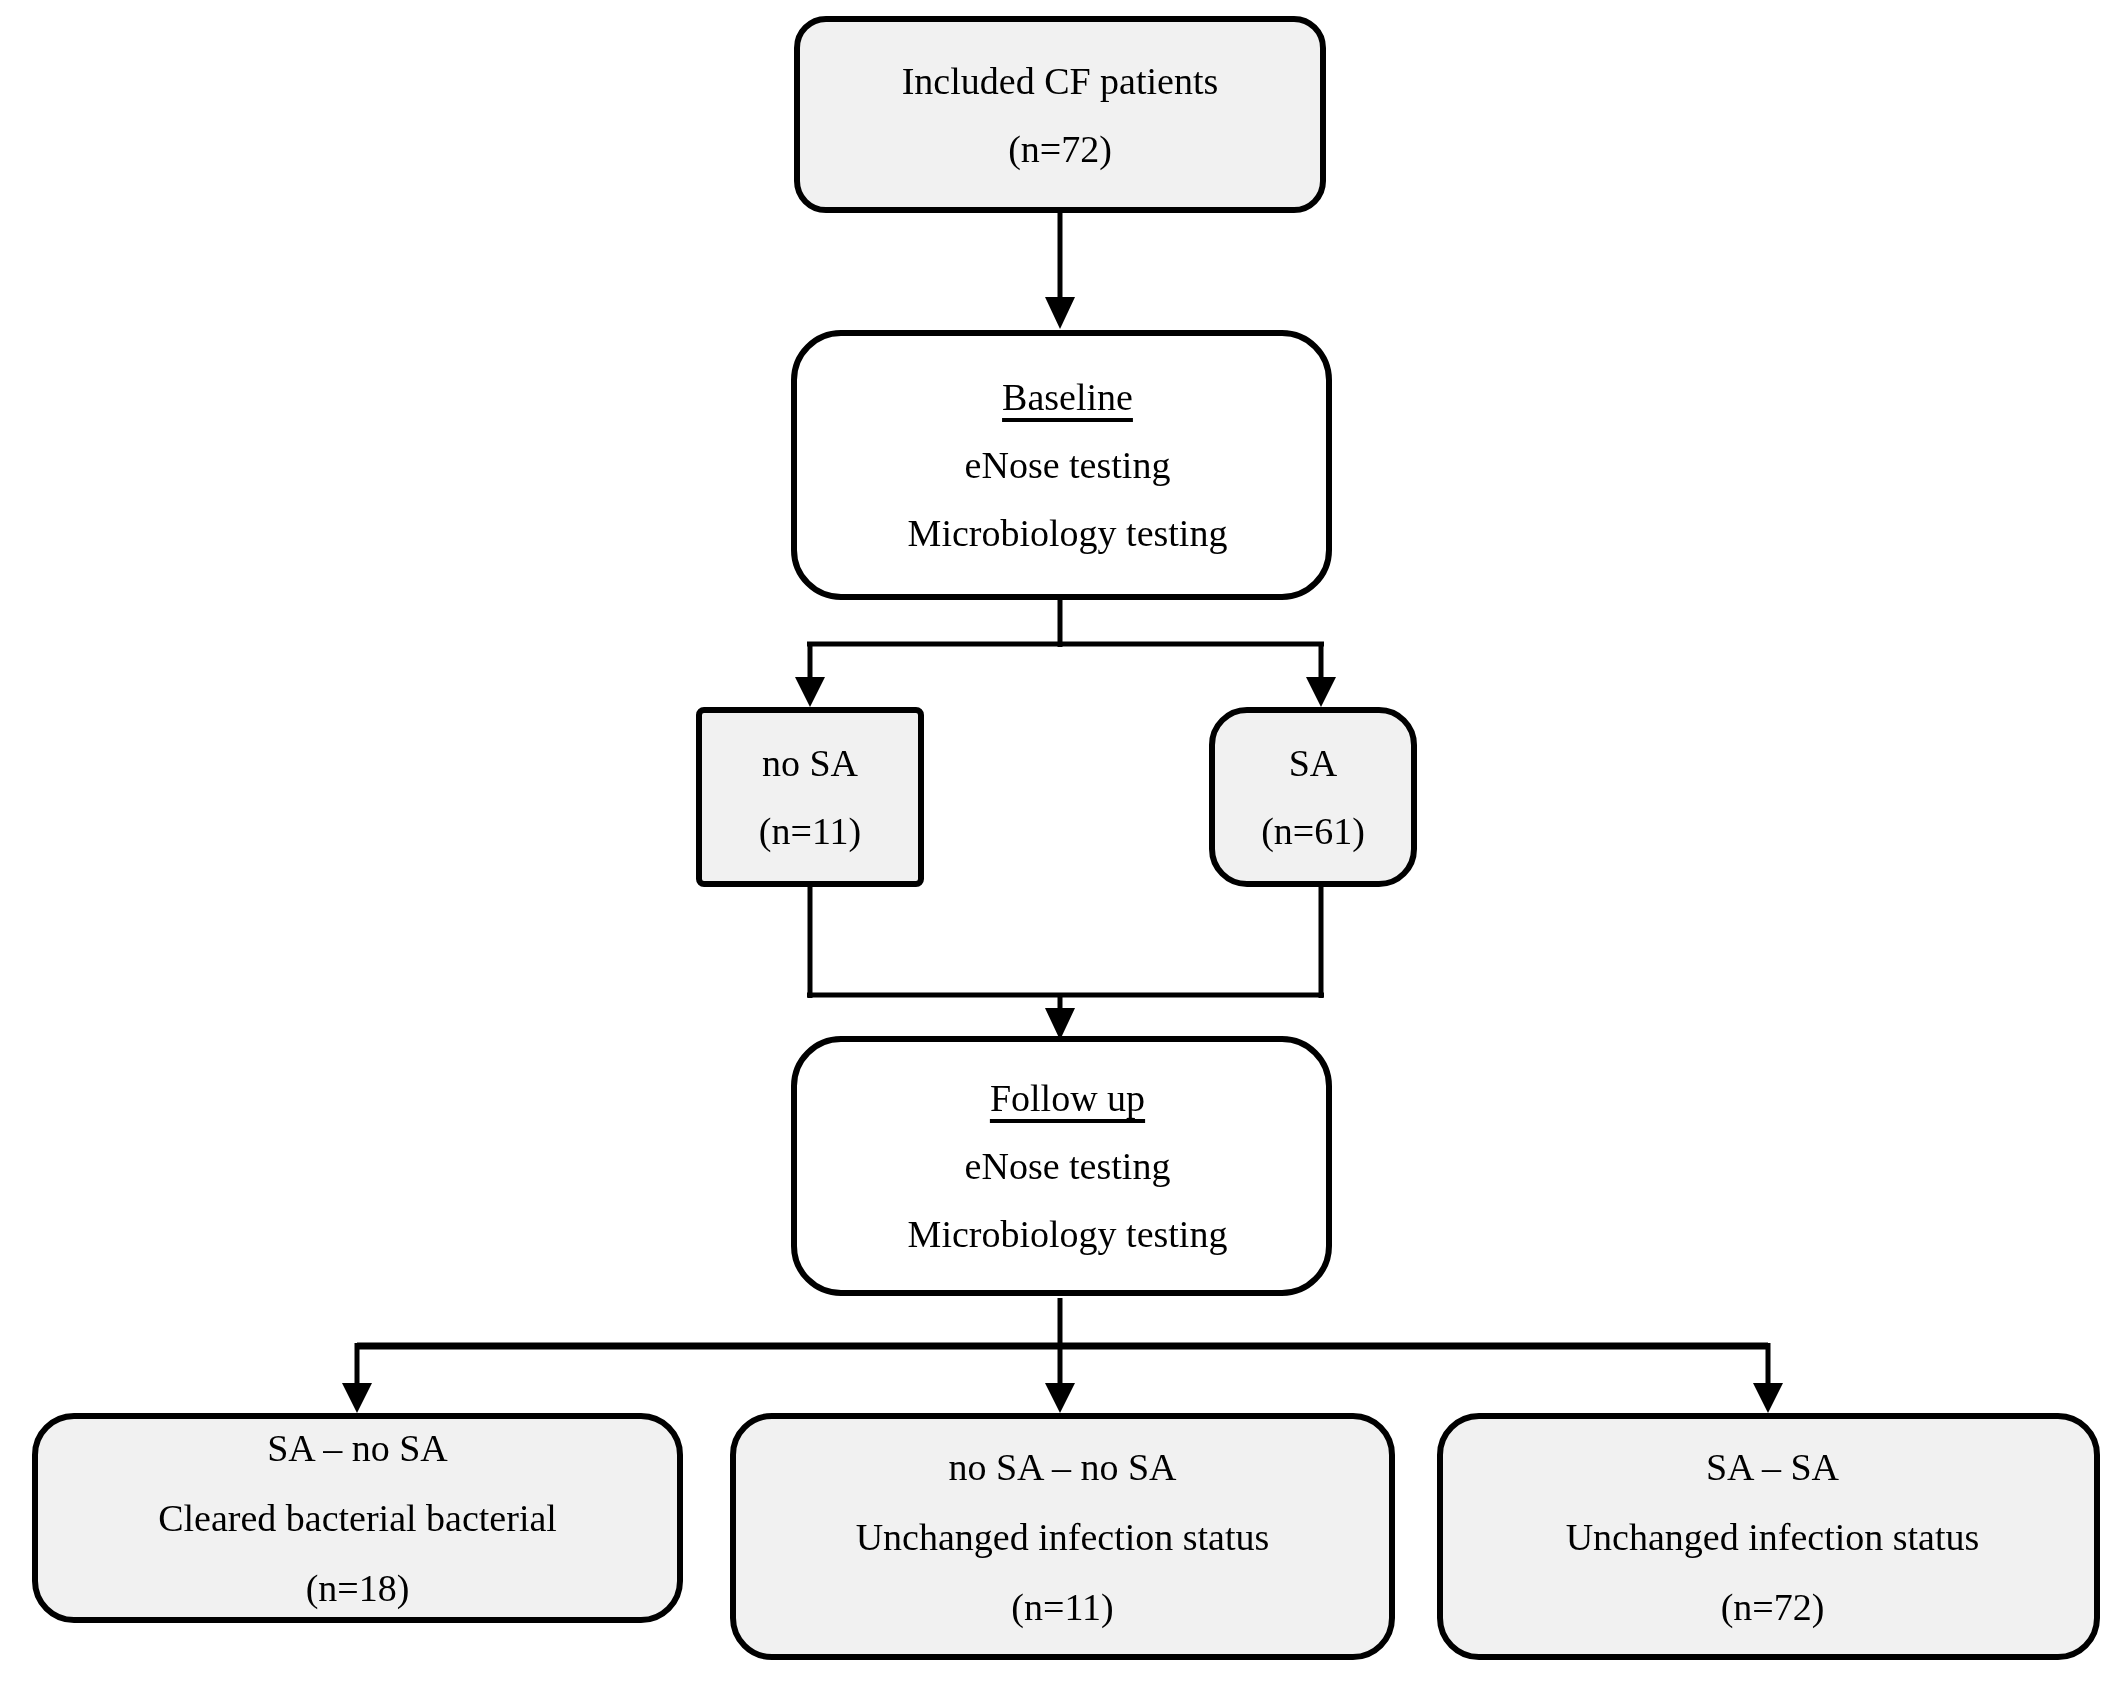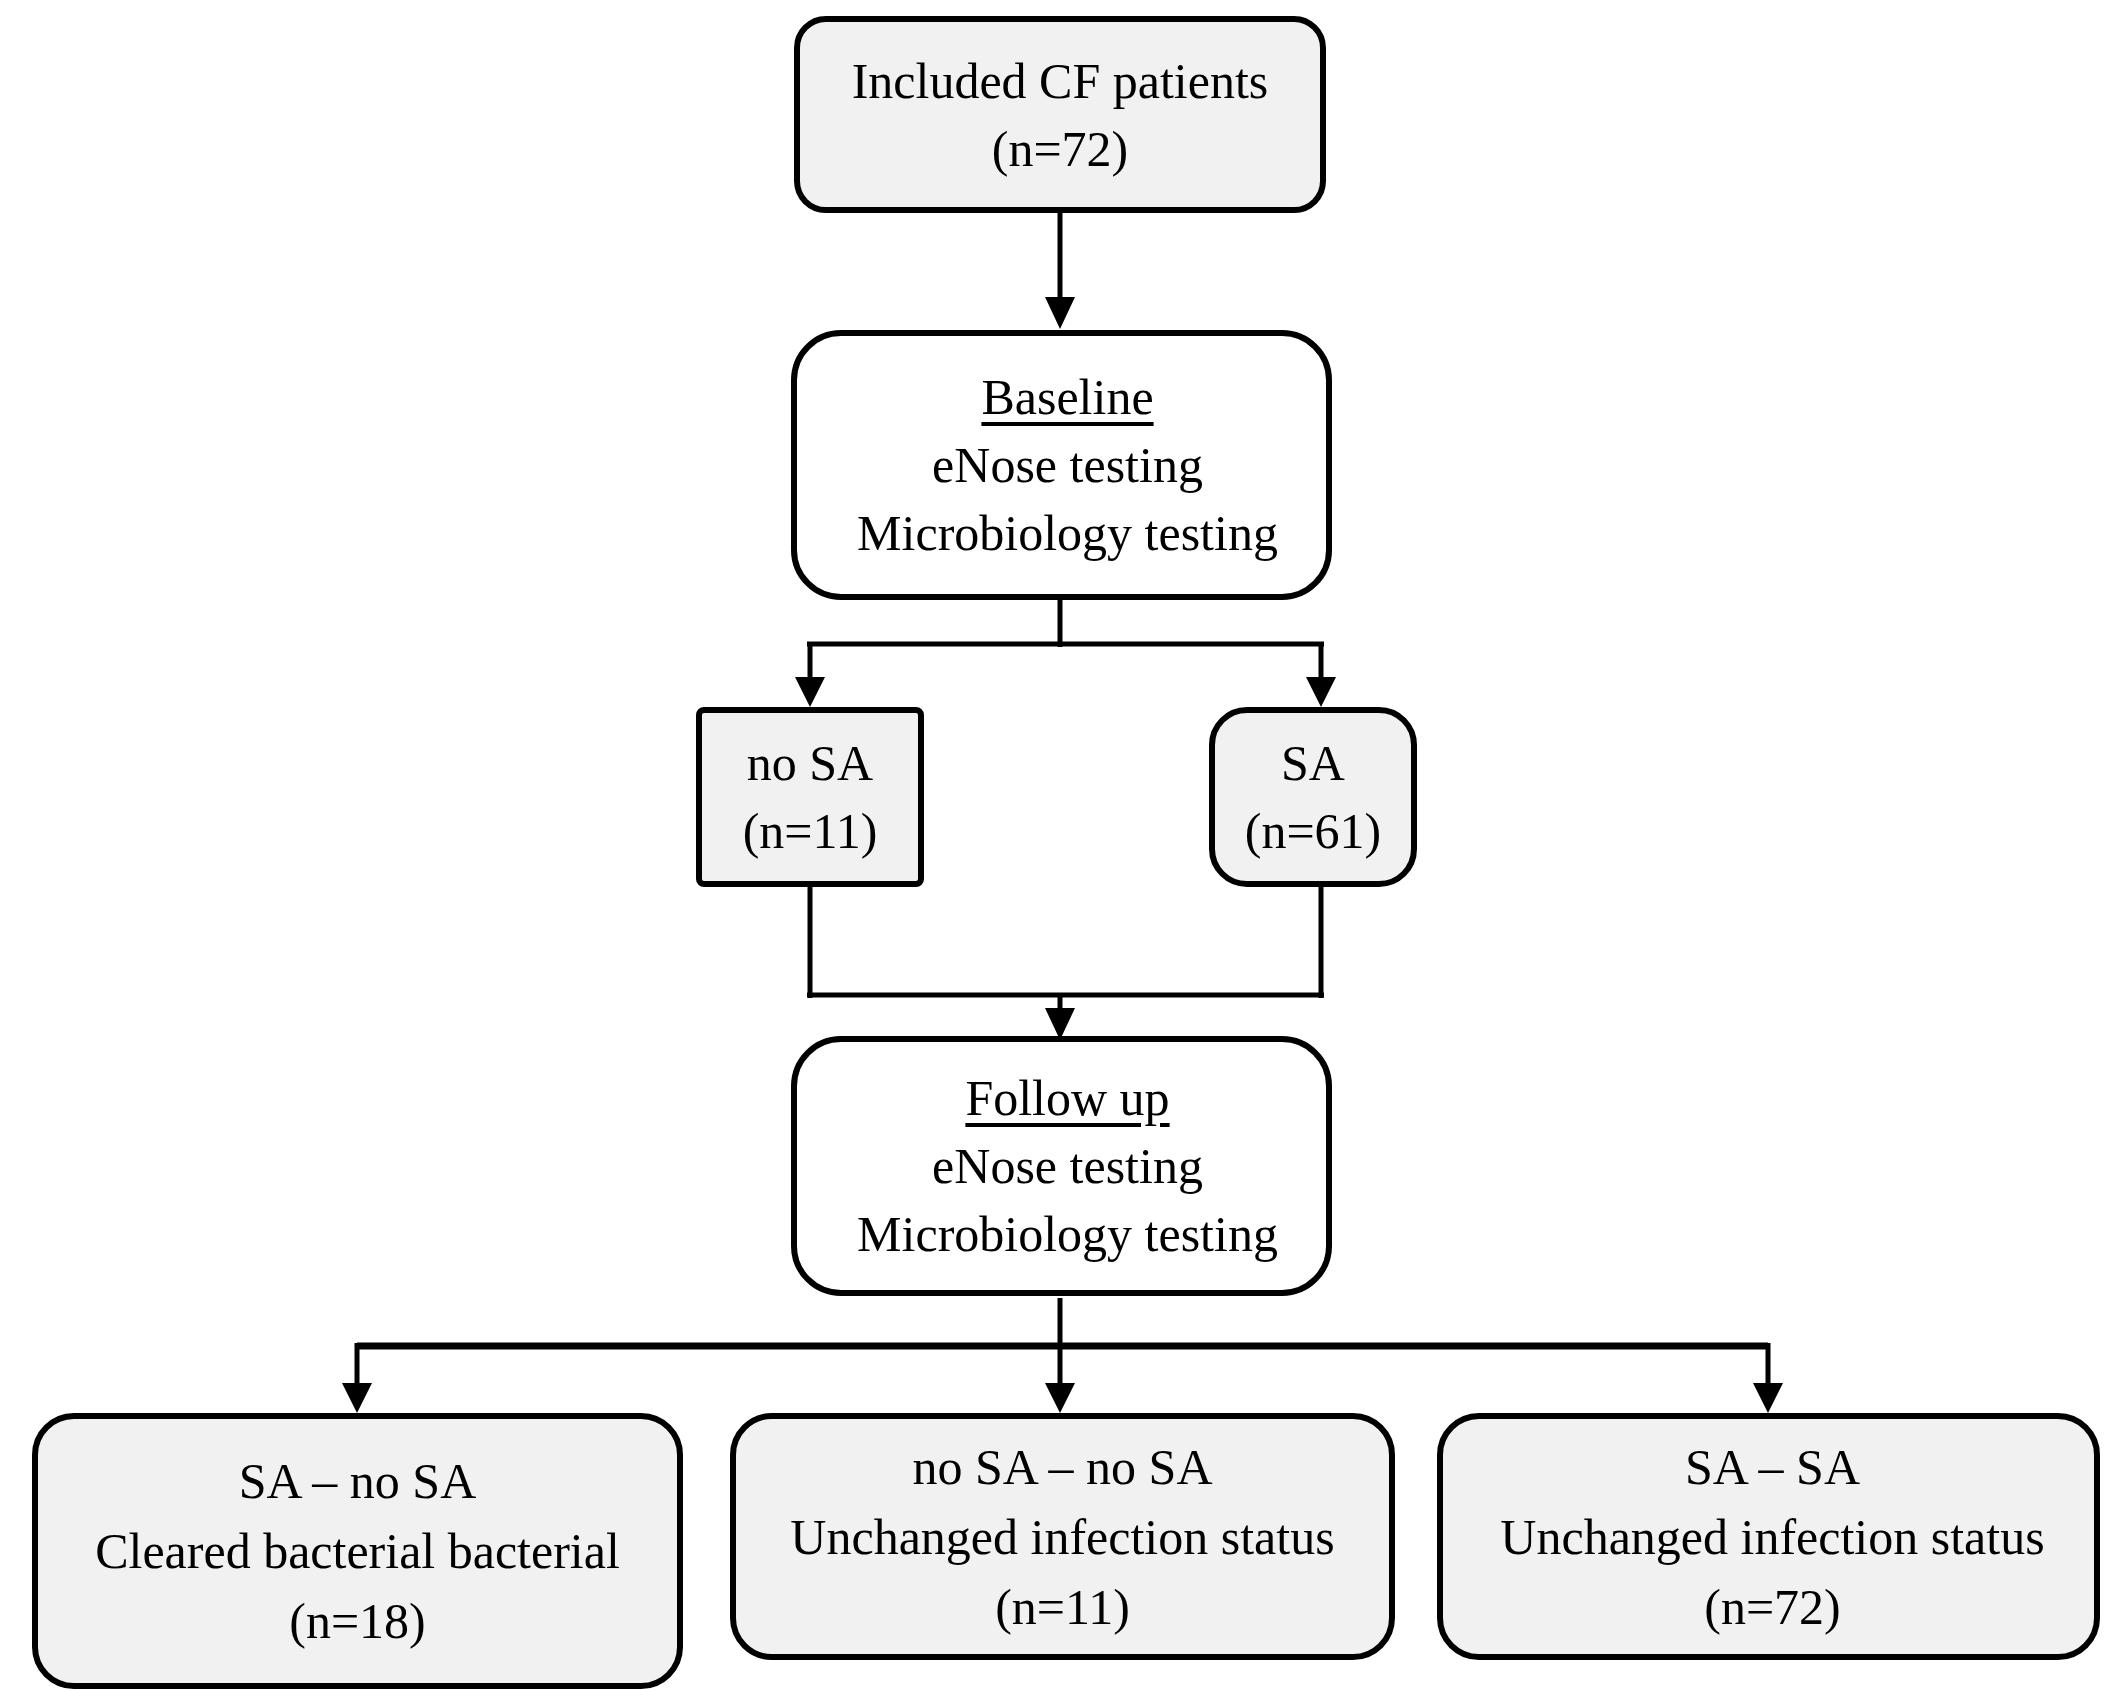--- a/index.html
+++ b/index.html
@@ -22,21 +22,21 @@
   .connectors line.thick { stroke-width: 7; }
   .connectors polygon { fill: var(--line, #000000); }
   .node {
     position: absolute;
     box-sizing: border-box;
     border: 6px solid var(--line, #000000);
     display: flex;
     flex-direction: column;
     justify-content: center;
     align-items: center;
-    font-size: 50px;
+    font-size: 38px;
     line-height: 68px;
   }
   .node.gray  { background: var(--gray, #f1f1f1); }
   .node.white { background: var(--white, #ffffff); padding-left: 12px; }
   .u {
     text-decoration: underline;
     text-decoration-thickness: 4px;
     text-underline-offset: 8px;
   }
 </style>
@@ -113,21 +113,21 @@
     <div>SA</div>
     <div>(n=61)</div>
   </div>
 
   <div class="node white" style="left:791px; top:1008px; width:541px; height:260px; border-radius:50px;margin-top:28px;">
     <div class="u">Follow up</div>
     <div>eNose testing</div>
     <div>Microbiology testing</div>
   </div>
 
-  <div class="node gray" style="left:32px; top:1413px; width:651px; height:276px; border-radius:42px; line-height:70px;">
+  <div class="node gray" style="left:32px; top:1413px; width:651px; height:210px; border-radius:42px; line-height:70px;">
     <div>SA – no SA</div>
     <div>Cleared bacterial bacterial</div>
     <div>(n=18)</div>
   </div>
 
   <div class="node gray" style="left:730px; top:1413px; width:665px; height:247px; border-radius:42px; line-height:70px;">
     <div>no SA – no SA</div>
     <div>Unchanged infection status</div>
     <div>(n=11)</div>
   </div>

